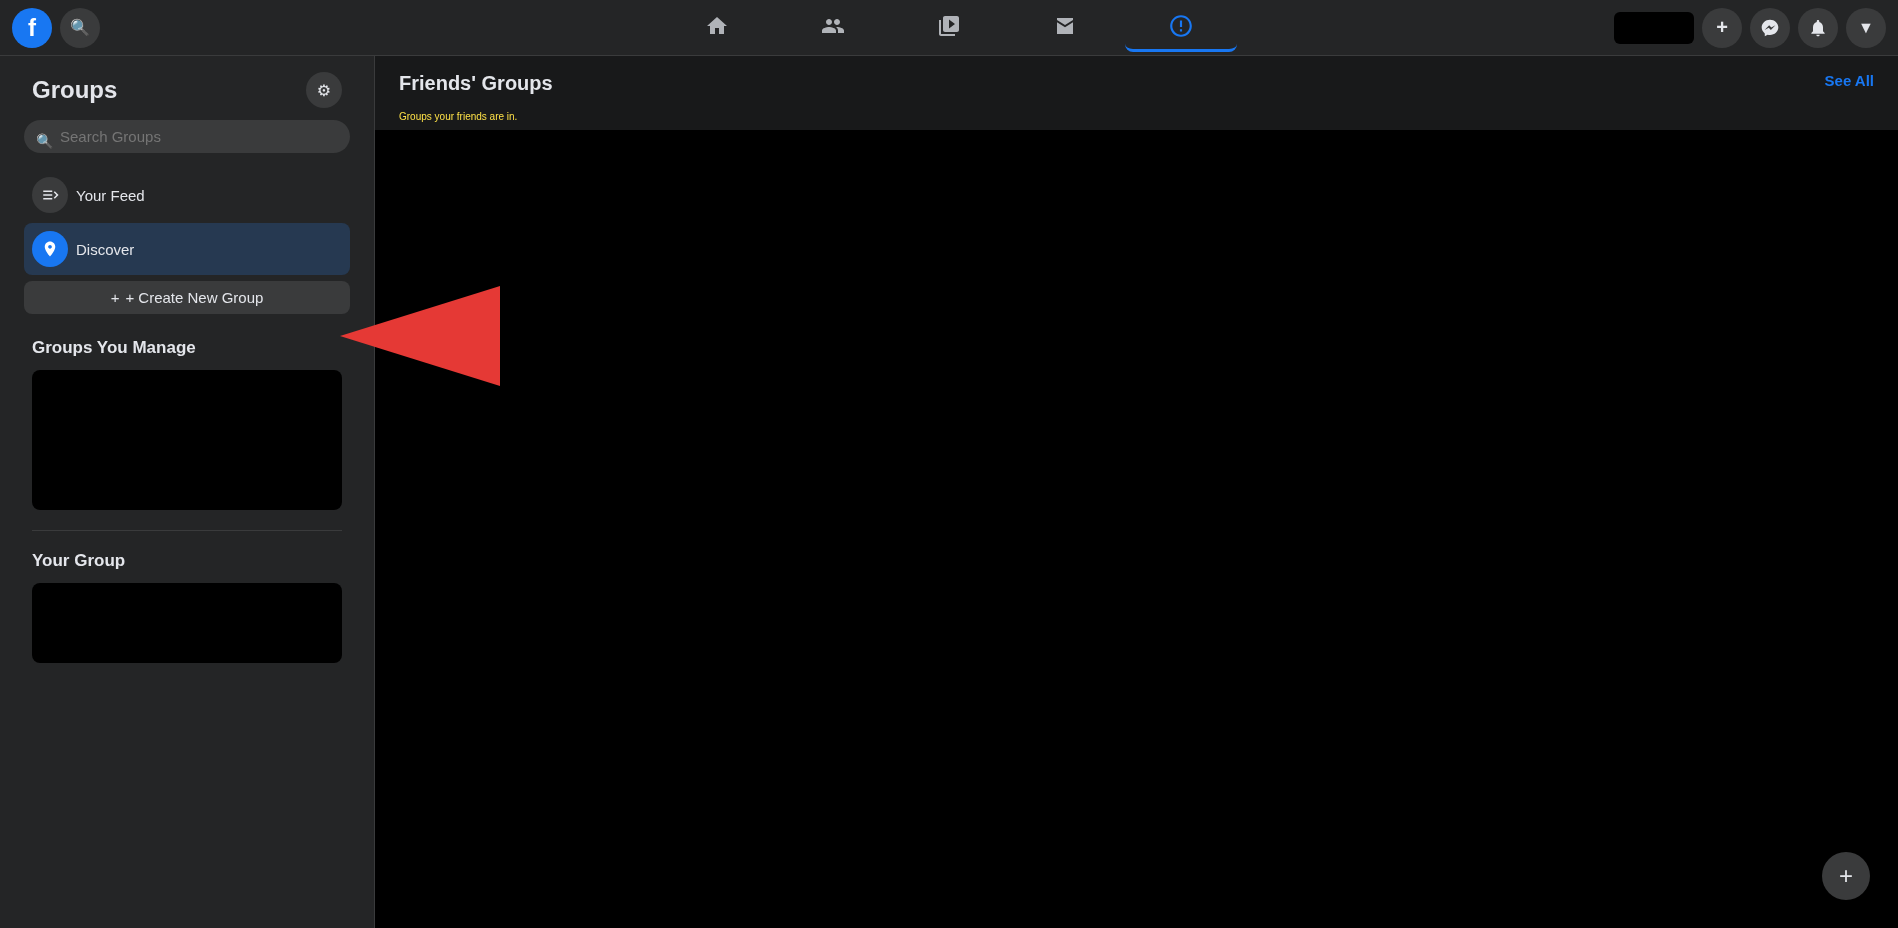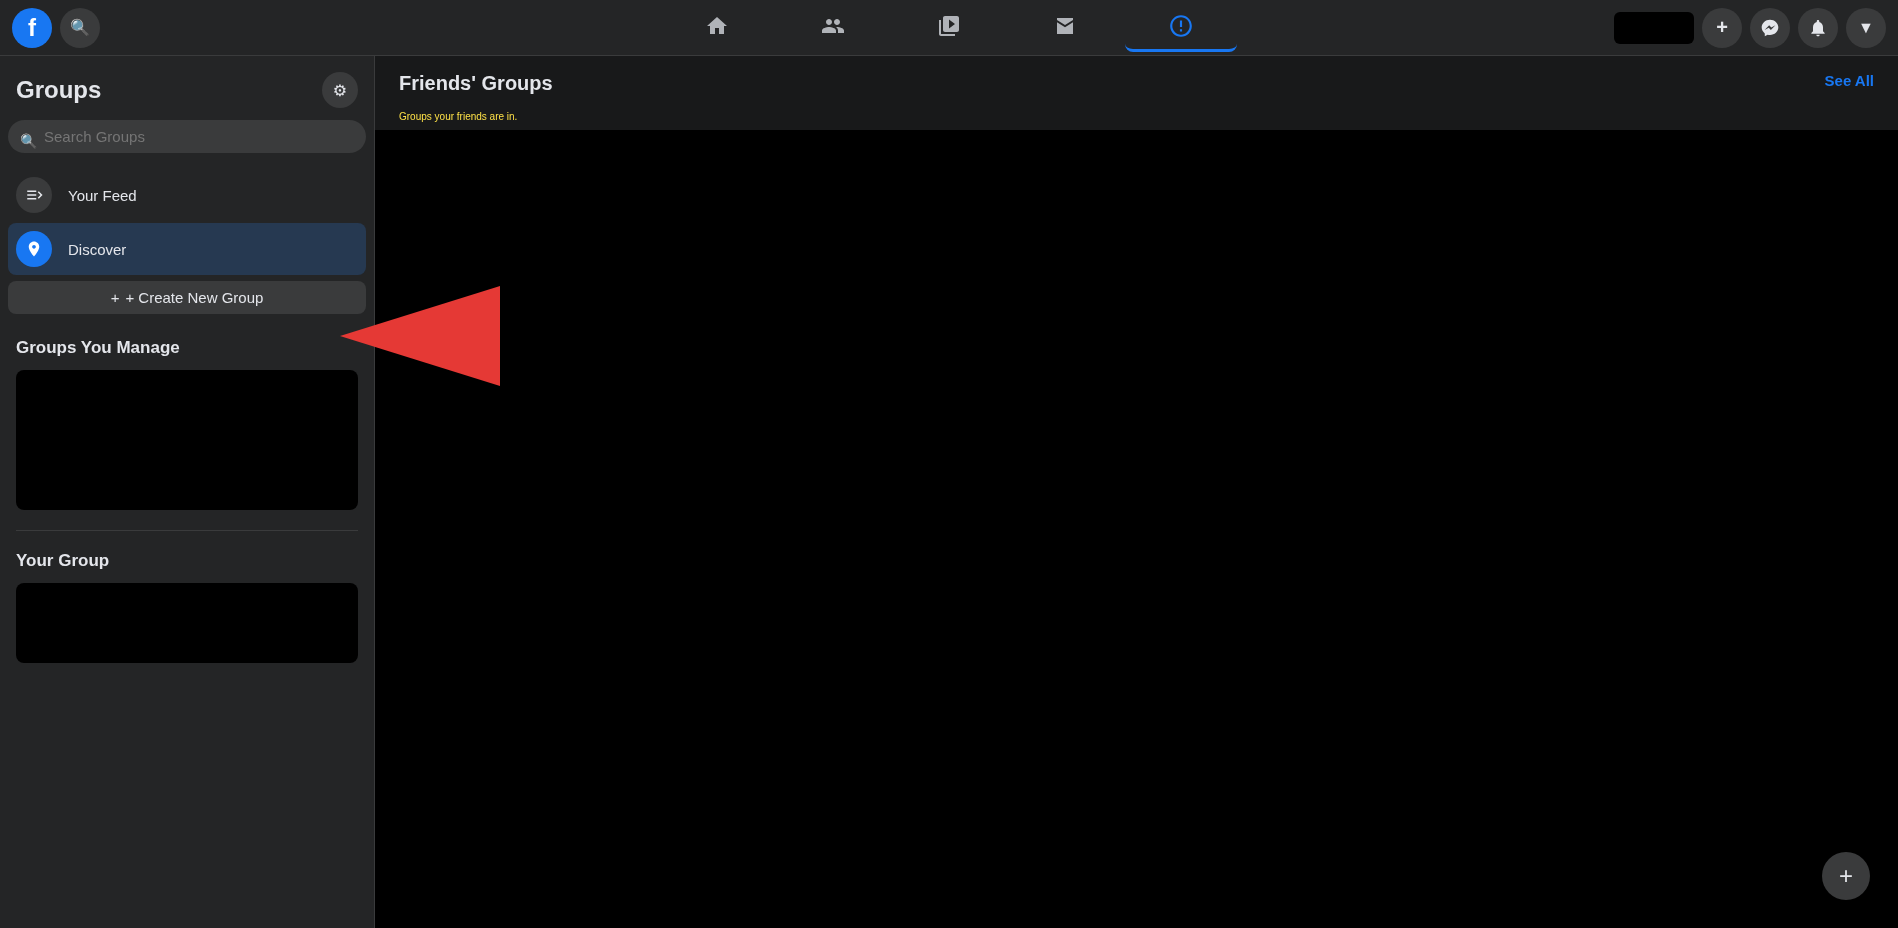--- a/index.html
+++ b/index.html
@@ -114,21 +114,21 @@
       flex: 1;
       overflow: hidden;
     }
 
     
     .sidebar {
       width: 375px;
       background: #242526;
       display: flex;
       flex-direction: column;
-      padding: 12px 8px;
+      padding: 12px 24px;
       overflow-y: auto;
       flex-shrink: 0;
       border-right: 1px solid #3a3b3c;
     }
     .sidebar-header {
       display: flex;
       align-items: center;
       justify-content: space-between;
       padding: 4px 8px 12px 8px;
     }
@@ -168,21 +168,21 @@
       position: absolute;
       left: 12px;
       top: 50%;
       transform: translateY(-50%);
       color: #b0b3b8;
       font-size: 14px;
     }
     .sidebar-nav-item {
       display: flex;
       align-items: center;
-      gap: 16px;
+      gap: 8px;
       padding: 8px 8px;
       border-radius: 8px;
       cursor: pointer;
       margin-bottom: 2px;
     }
     .sidebar-nav-item.active {
       background: #263951;
     }
     .sidebar-nav-icon {
       width: 36px;

